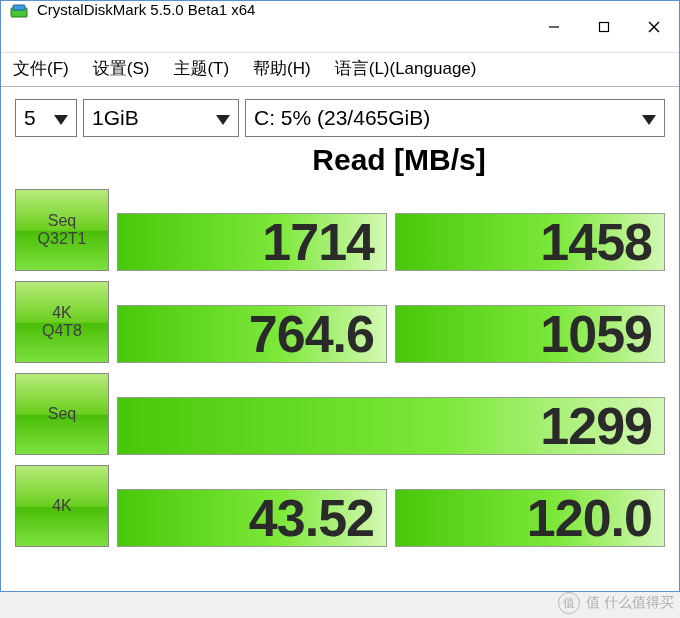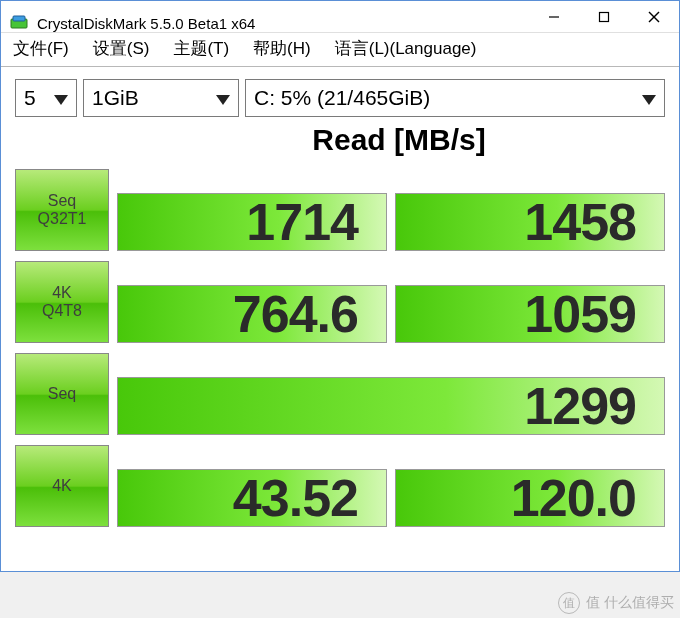--- a/index.html
+++ b/index.html
@@ -12,23 +12,23 @@
     overflow: hidden;
     position: relative;
   }
   .window {
     width: 680px;
     background: #fff;
     border: 1px solid #5a8fd6;
     position: relative;
   }
   .titlebar {
-    height: 32px;
-    display: flex;
-    align-items: flex-end;
+    height: 52px;
+    display: flex;
+    align-items: flex-start;
     background: #fff;
     border-bottom: 1px solid #e0e0e0;
     padding-left: 8px;
   }
   .titlebar .icon {
     width: 20px; height: 20px;
     margin-right: 8px;
     display: inline-flex;
     align-items: center; justify-content: center;
   }
@@ -139,21 +139,21 @@
     cursor: pointer;
     white-space: pre-line;
   }
   .valbox {
     flex: 1;
     border: 1px solid #999;
     background: linear-gradient(to right, #48c80a 0%, #7de83a 60%, #d4f8b4 100%);
     display: flex;
     align-items: center;
     justify-content: flex-end;
-    padding-right: 28px;
+    padding-right: 12px;
     font-size: 52px;
     font-weight: bold;
     color: #2a2a2a;
     font-family: "Arial Black", Arial, sans-serif;
     letter-spacing: -1px;
     font-stretch: condensed;
     margin-top: 24px;
   }
   .blank { height: 34px; }
   .watermark {
@@ -215,21 +215,21 @@
     <span>帮助(H)</span>
     <span>语言(L)(Language)</span>
   </div>
 
   <div class="client">
 
     <div class="toprow">
       <div class="selects">
         <div class="sel count">5</div>
         <div class="sel size">1GiB</div>
-        <div class="sel drive">C: 5% (21/465GiB)</div>
+        <div class="sel drive">C: 5% (23/465GiB)</div>
       </div>
     </div>
 
     <div class="headers">
       <div class="h-spacer"></div>
       <div class="h-col">Read [MB/s]</div>
     </div>
 
     <div class="rows">
       <div class="row">

